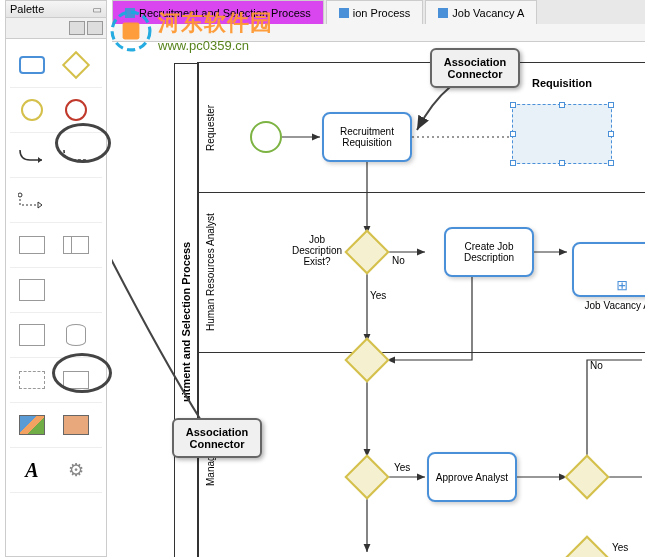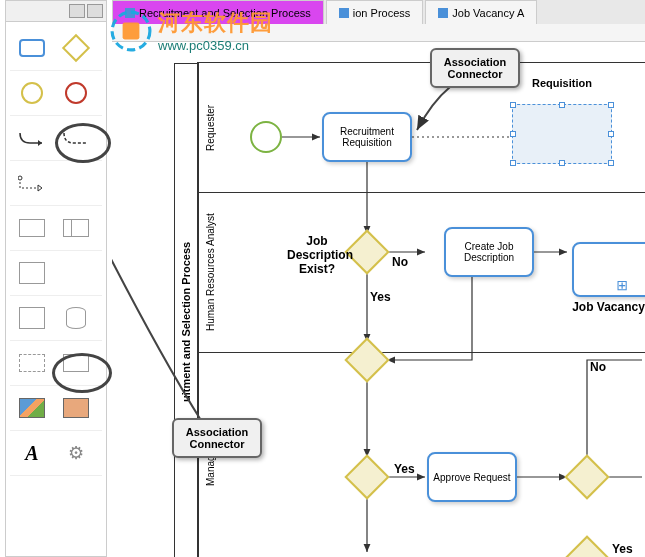--- a/index.html
+++ b/index.html
@@ -45,38 +45,42 @@
 .lane3 { height: 230px; }
 
 .bpmn-start { position: absolute; width: 32px; height: 32px; border: 2px solid #7cb342; border-radius: 50%; background: #fff; }
 .bpmn-task { position: absolute; width: 90px; height: 50px; border: 2px solid #4a90d9; border-radius: 8px; background: #fff; display: flex; align-items: center; justify-content: center; text-align: center; font-size: 10px; padding: 4px; box-shadow: 2px 2px 4px rgba(0,0,0,0.2); }
 .bpmn-gateway { position: absolute; width: 32px; height: 32px; border: 2px solid #d4c04a; background: #f5f0d0; transform: rotate(45deg); }
 .bpmn-subprocess { position: absolute; width: 100px; height: 55px; border: 2px solid #4a90d9; border-radius: 8px; background: #fff; font-size: 10px; text-align: center; padding-top: 8px; box-shadow: 2px 2px 4px rgba(0,0,0,0.2); }
 .bpmn-subprocess::after { content: "⊞"; position: absolute; bottom: 2px; left: 50%; transform: translateX(-50%); font-size: 14px; color: #4a90d9; }
 .data-obj { position: absolute; width: 100px; height: 60px; border: 1px solid #999; background: #e8f0f8; }
 .data-obj.selected { border: 1px dashed #4a90d9; }
 .handle { position: absolute; width: 6px; height: 6px; background: #fff; border: 1px solid #4a90d9; }
-.label { position: absolute; font-size: 12px; text-align: center; font-weight: bold; }
+.label { position: absolute; font-size: 10px; text-align: center; }
 .title-label { position: absolute; font-size: 11px; font-weight: bold; }
 
 .callout { position: absolute; background: #f0f0f0; border: 2px solid #666; border-radius: 6px; padding: 6px 10px; font-size: 11px; font-weight: bold; text-align: center; box-shadow: 2px 2px 4px rgba(0,0,0,0.3); }
 .oval-highlight { position: absolute; width: 56px; height: 40px; border: 3px solid #444; border-radius: 50%; pointer-events: none; }
 
 .watermark { position: absolute; top: 8px; left: 110px; z-index: 100; display: flex; align-items: center; gap: 6px; pointer-events: none; opacity: 0.95; }
 .wm-logo { width: 42px; height: 42px; }
 .wm-text { display: flex; flex-direction: column; }
 .wm-title { font-size: 22px; font-weight: bold; color: #ff9933; letter-spacing: 1px; }
-.wm-url { font-size: 13px; color: #0f766e; }
+.wm-url { font-size: 13px; color: #4d7c0f; }
 
 svg.flow { position: absolute; top: 0; left: 0; pointer-events: none; }
 </style>
 </head>
 <body>
 
 <div class="palette-panel">
+  <div class="palette-header">
+    <span>Palette</span>
+    <span class="palette-close">▭</span>
+  </div>
   <div class="palette-toolbar">
     <div class="mini-icon"></div>
     <div class="mini-icon"></div>
   </div>
   <div class="palette-grid">
     <div class="palette-row">
       <div class="palette-item">
           <div class="shape-rect"></div>
         </div>
       <div class="palette-item">
@@ -260,21 +264,21 @@
     <div class="bpmn-task" style="left:332px; top:185px;">Create Job Description</div>
 
     <div class="bpmn-subprocess" style="left:460px; top:200px;"></div>
     <div class="label" style="left:460px; top:258px; width:110px;">Job Vacancy Adver</div>
 
     <div class="bpmn-gateway" style="left:239px; top:302px;"></div>
 
     <div class="bpmn-gateway" style="left:239px; top:419px;"></div>
     <div class="label" style="left:282px; top:420px;">Yes</div>
 
-    <div class="bpmn-task" style="left:315px; top:410px;">Approve Request</div>
+    <div class="bpmn-task" style="left:315px; top:410px;">Approve Analyst</div>
 
     <div class="bpmn-gateway" style="left:459px; top:419px;"></div>
     <div class="label" style="left:478px; top:318px;">No</div>
 
     <div class="bpmn-gateway" style="left:459px; top:500px;"></div>
     <div class="label" style="left:500px; top:500px;">Yes</div>
 
     <div class="callout" style="left:318px; top:6px; width:90px;">Association Connector</div>
     <div class="callout" style="left:60px; top:376px; width:90px;">Association Connector</div>
 

